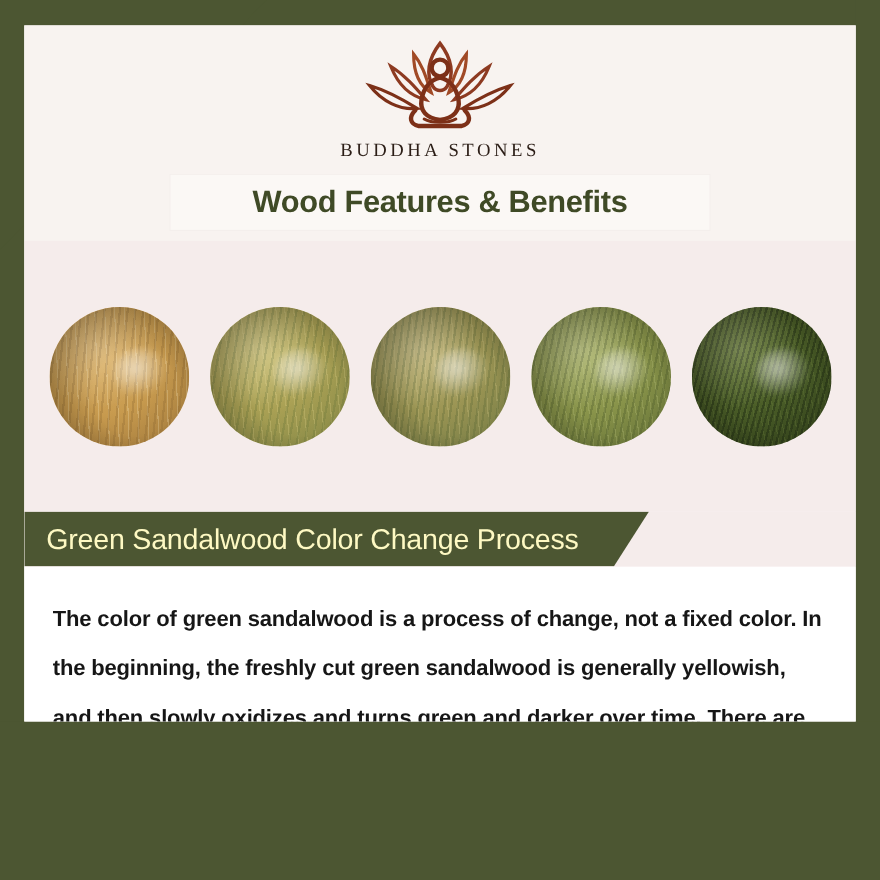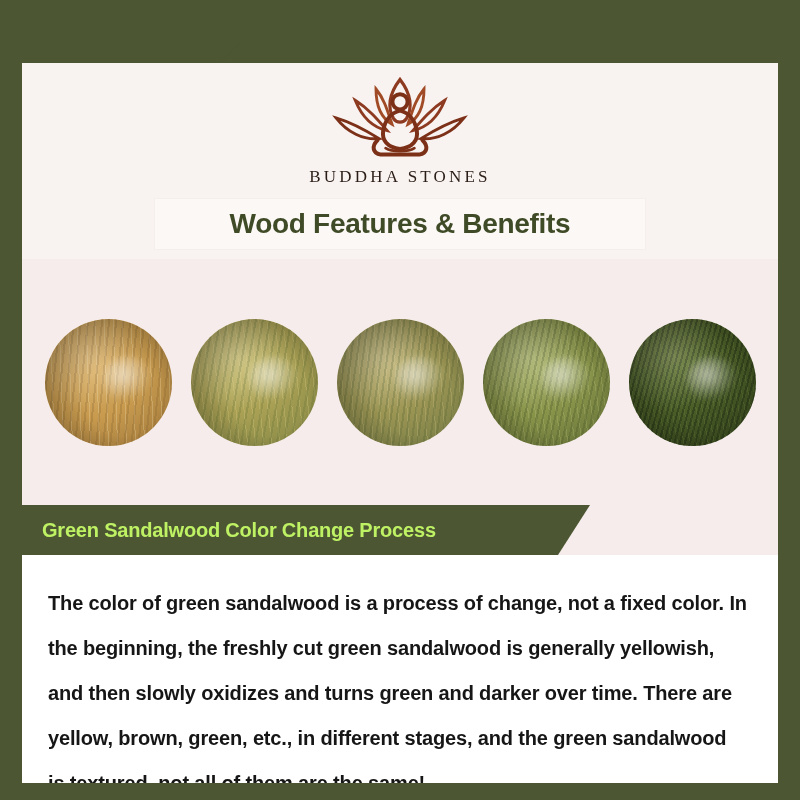--- a/index.html
+++ b/index.html
@@ -1,21 +1,21 @@
 <!DOCTYPE html>
 <html><head>
 <meta charset="utf-8">
 <style>
   html,body{margin:0;padding:0;}
   body{
     width:800px;height:800px;overflow:hidden;
     font-family:"Liberation Sans", sans-serif;
     background:#4c5632;
   }
-  .canvas{position:relative;width:800px;height:743px;overflow:hidden;background:#4c5632;margin-top:40px;}
+  .canvas{position:relative;width:800px;height:656px;overflow:hidden;background:#4c5632;}
 
   
   .frame-top{
     position:absolute;left:220px;top:0;width:580px;height:23px;background:#4c5632;
     clip-path:polygon(22px 0,100% 0,100% 100%,0 100%);
   }
   .frame-right{
     position:absolute;right:0;top:0;width:22px;height:800px;background:#4c5632;
   }
   .frame-bottom{
@@ -78,21 +78,21 @@
   }
 
   
   .banner-row{position:relative;width:100%;height:50px;background:#f5eceb;}
   .banner{
     position:absolute;left:0;top:0;height:50px;width:568px;background:#4c5632;
     clip-path:polygon(0 0,568px 0,536px 100%,0 100%);
     display:flex;align-items:center;
   }
   .banner-text{
-    color:#bef264;font-size:20px;font-weight:bold;padding-left:20px;
+    color:#fef9c3;font-size:26px;font-weight:normal;padding-left:20px;
     letter-spacing:-0.2px;white-space:nowrap;
   }
 
   
   .body-block{
     width:100%;background:#ffffff;box-sizing:border-box;
     padding:26px 30px 0 26px;height:253px;
   }
   .body-text{
     font-size:20px;line-height:45px;color:#161616;font-weight:bold;

